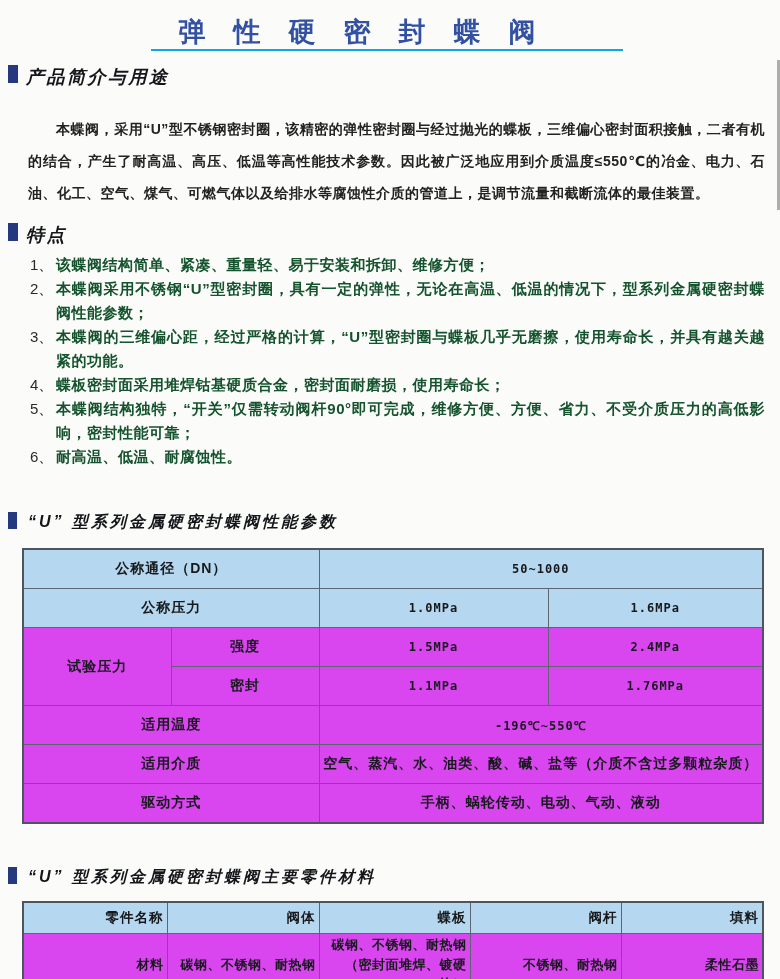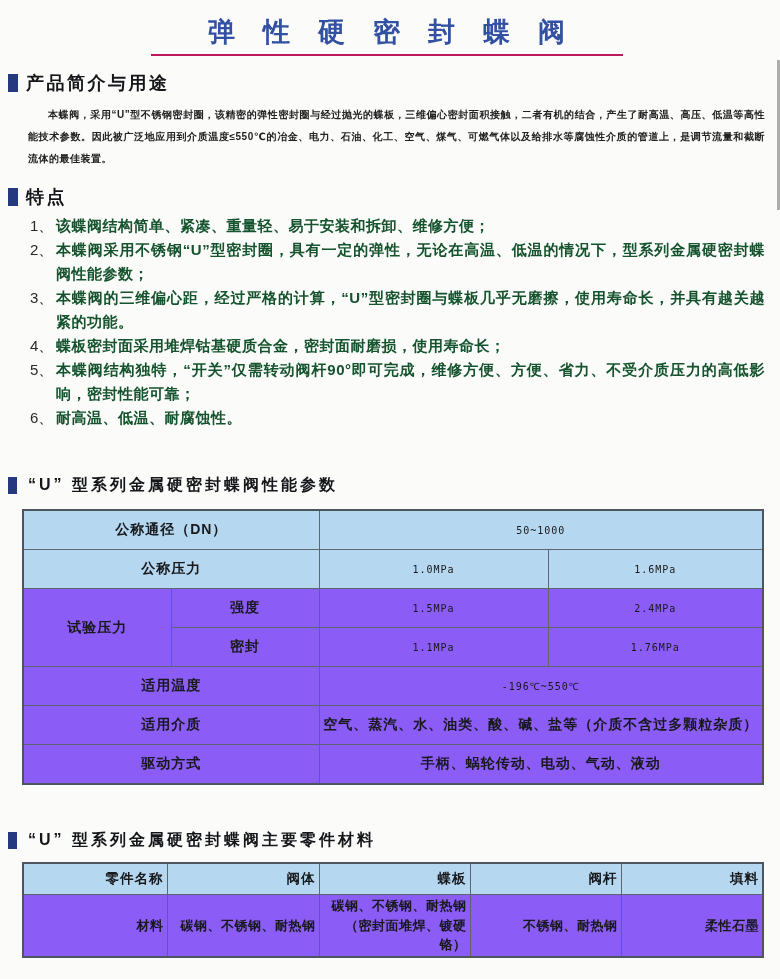--- a/index.html
+++ b/index.html
@@ -7,43 +7,43 @@
     width:780px;height:979px;
     background:#fbfbfa;
     font-family:"Liberation Sans","DejaVu Sans",sans-serif;
     color:#1e1e1e;
     overflow:hidden;
   }
   .page{width:780px;height:979px;padding:14px 15px 0 8px;box-sizing:border-box;position:relative;}
 
   
   .title-wrap{
-    width:472px;margin:0 auto;text-align:center;
-    border-bottom:2px solid #be185d;
-    padding-bottom:5px;height:35px;box-sizing:content-box;
+    width:472px;margin:0 auto;
+    border-bottom:2px solid #0ea5e9;
+    height:35px;box-sizing:content-box;
   }
   .title-text{
     font-size:27px;font-weight:bold;color:#3351a3;
     letter-spacing:28px;padding-left:28px;white-space:nowrap;
   }
 
   
-  .sec-head{display:flex;align-items:center;font-weight:bold;color:#14161a;}
+  .sec-head{display:flex;font-weight:bold;color:#14161a;font-style:italic;}
   .sec-head .bullet{
     display:inline-block;width:10px;height:18px;background:#24397e;
     margin-right:8px;flex:0 0 auto;
   }
   .sec-head.big{font-size:18px;letter-spacing:2.5px;margin-top:14px;height:26px;}
   .sec-head.tbl{font-size:16px;letter-spacing:3px;height:24px;margin-top:43px;}
   .sec-head.tbl .bullet{width:9px;height:17px;margin-right:11px;}
 
   
   .intro-p{
-    margin:8px 0 0 20px;width:737px;
-    font-size:10px;line-height:22px;letter-spacing:0.5px;
+    margin:22px 0 0 20px;width:737px;
+    font-size:14px;line-height:32px;letter-spacing:0.5px;
     font-weight:600;color:#222;
     text-indent:2em;text-align:justify;
   }
 
   
   .features{margin:4px 0 0 22px;width:735px;}
   .feat-item{display:flex;align-items:flex-start;}
   .feat-num{
     flex:0 0 26px;font-size:15px;line-height:24px;color:#2a2a2a;
     font-weight:500;white-space:nowrap;
@@ -52,24 +52,24 @@
     flex:1;font-size:15px;line-height:24px;letter-spacing:0.5px;
     font-weight:600;color:#14532d;text-align:justify;
   }
 
   
   table{border-collapse:collapse;table-layout:fixed;width:740px;margin-left:14px;}
   table{border:2px solid #4d565e;}
   td{border:1px solid #5d6670;text-align:center;vertical-align:middle;
      padding:1px 3px;font-weight:600;color:#17191c;}
   tr.blue td{background:#b5d7ef;}
-  tr.pale td{background:#8b5cf6;}
+  tr.pale td{background:#d946ef;}
   .perf{margin-top:12px;}
   .perf td{height:36px;font-size:14px;letter-spacing:1px;}
-  .perf .num{font-family:"DejaVu Sans Mono","Liberation Mono",monospace;font-size:10px;font-weight:normal;letter-spacing:1px;}
+  .perf .num{font-family:"DejaVu Sans Mono","Liberation Mono",monospace;font-size:12px;font-weight:bold;letter-spacing:1px;}
   .mat{margin-top:10px;}
   .mat td{font-size:13px;letter-spacing:0.5px;line-height:1.5;text-align:right;}
   .mat tr.blue td{height:28px;font-size:13.5px;letter-spacing:1px;}
   .mat tr.pale td{height:54px;}
 
   .perf-head{margin-top:26px;}
   .mat-head{margin-top:52px;}
 
   
   .scan-edge{position:absolute;right:0;top:60px;width:3px;height:150px;background:#6d6d6d;opacity:.55;}

